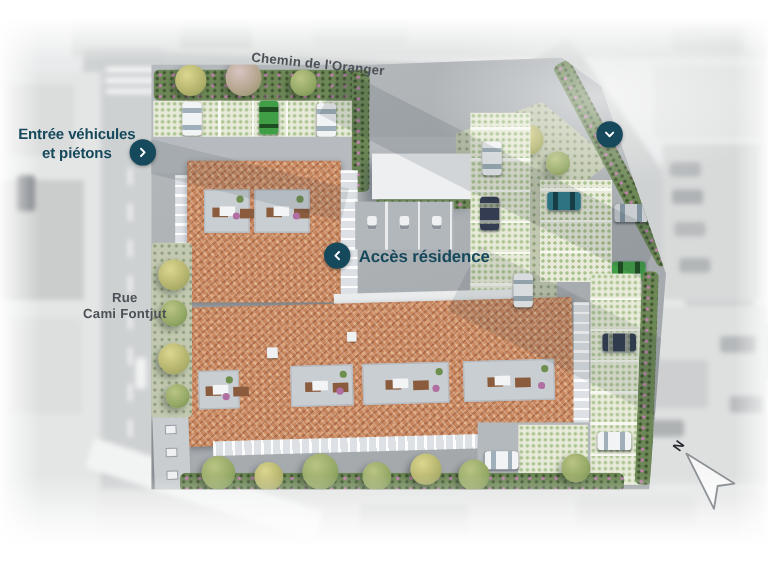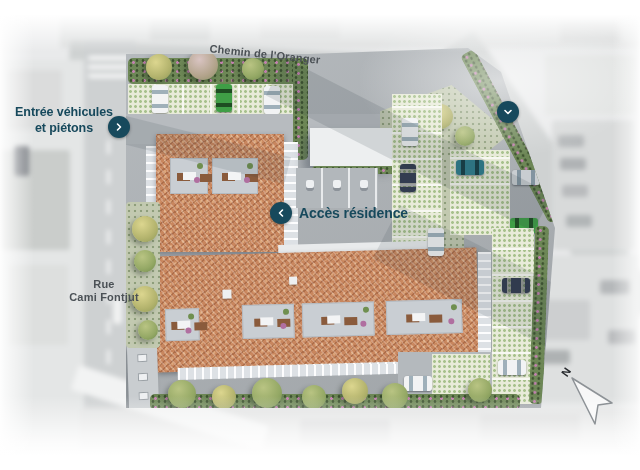--- a/index.html
+++ b/index.html
@@ -211,21 +211,21 @@
 
   <div class="wash-tr"></div>
   <div class="v-top"></div>
   <div class="v-bottom"></div>
   <div class="v-left"></div>
   <div class="v-right"></div>
 
   <div class="lbl-street" style="left:200px;top:48px;width:130px;transform:rotate(6deg);">Chemin de l'Oranger</div>
 
   <div class="lbl-street" style="left:64px;top:243px;width:80px;">
-    <div style="position:static;margin-top:35px;">Rue</div>
+    <div style="position:static;">Rue</div>
     <div style="position:static;">Cami Fontjut</div>
   </div>
 
   <div class="lbl-teal" style="left:12px;top:105px;width:104px;font-size:12.5px;line-height:1.25;">
     <div style="position:static;">Entrée véhicules</div>
     <div style="position:static;">et piétons</div>
   </div>
   <button class="dotbtn" style="left:108px;top:116px;">
     <svg viewBox="0 0 24 24">
         <polyline points="9,6 15,12 9,18" fill="none" stroke="#fff" stroke-width="3.2" stroke-linecap="round" stroke-linejoin="round"></polyline>

